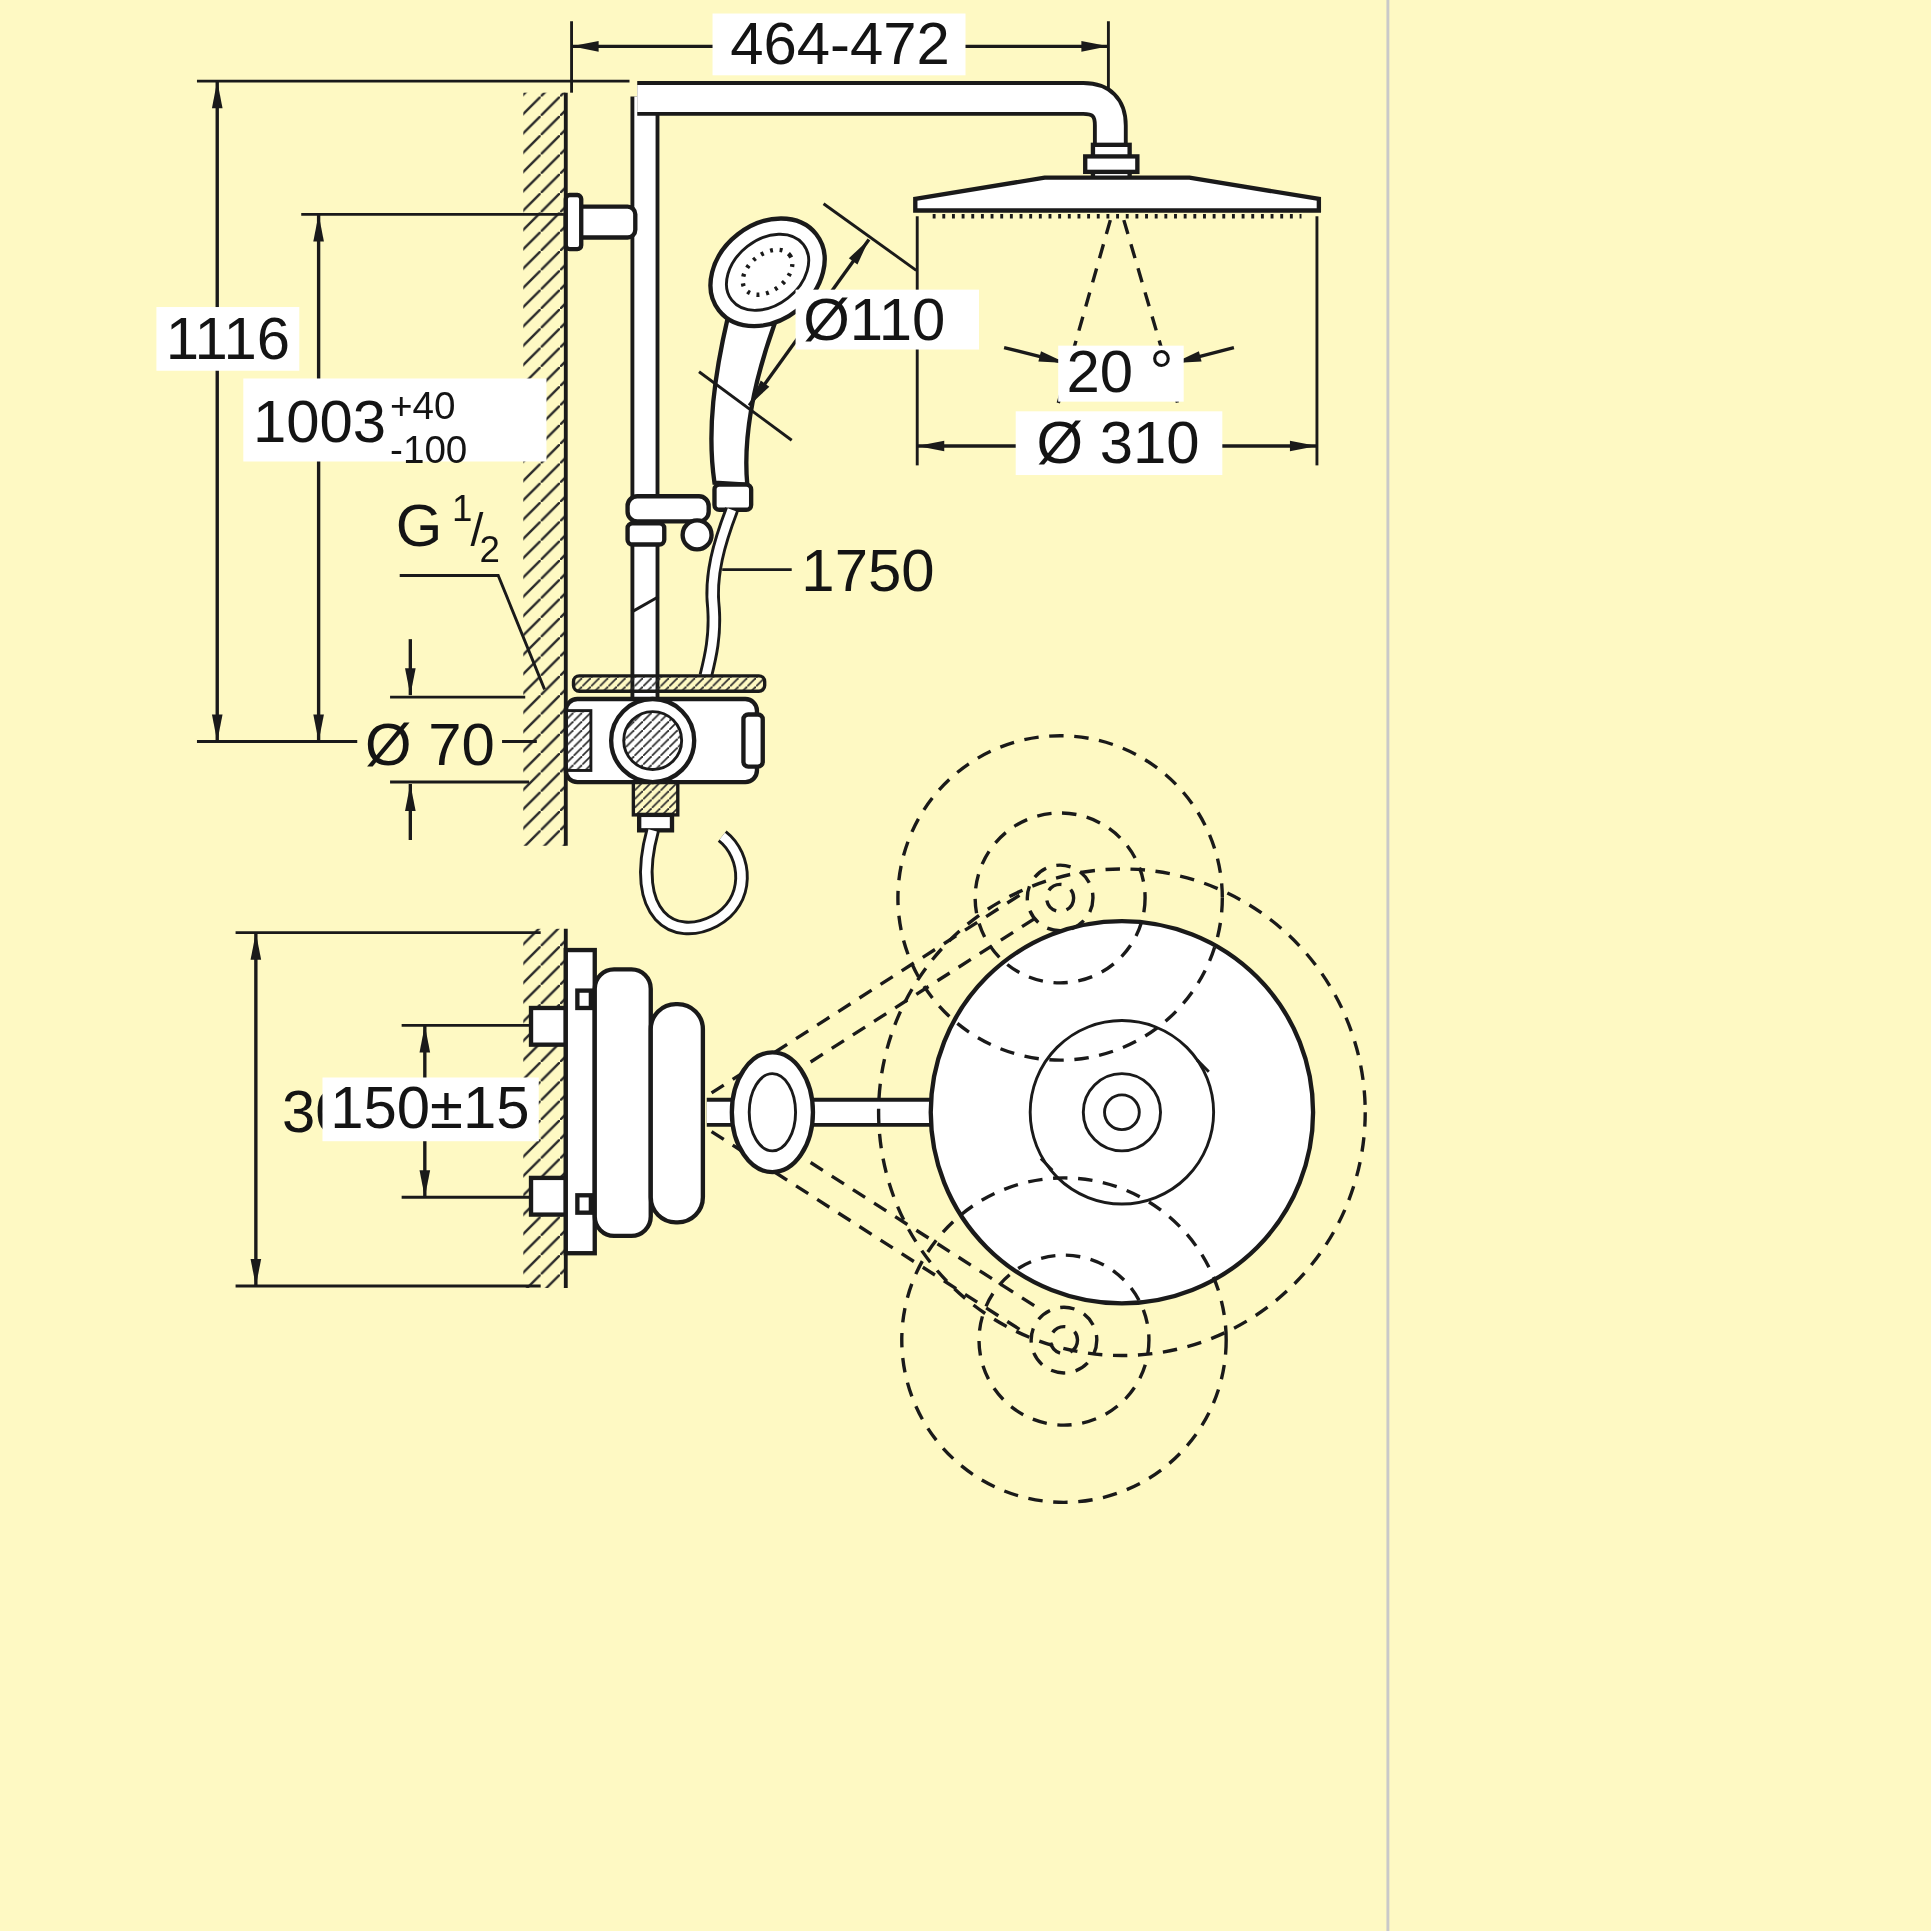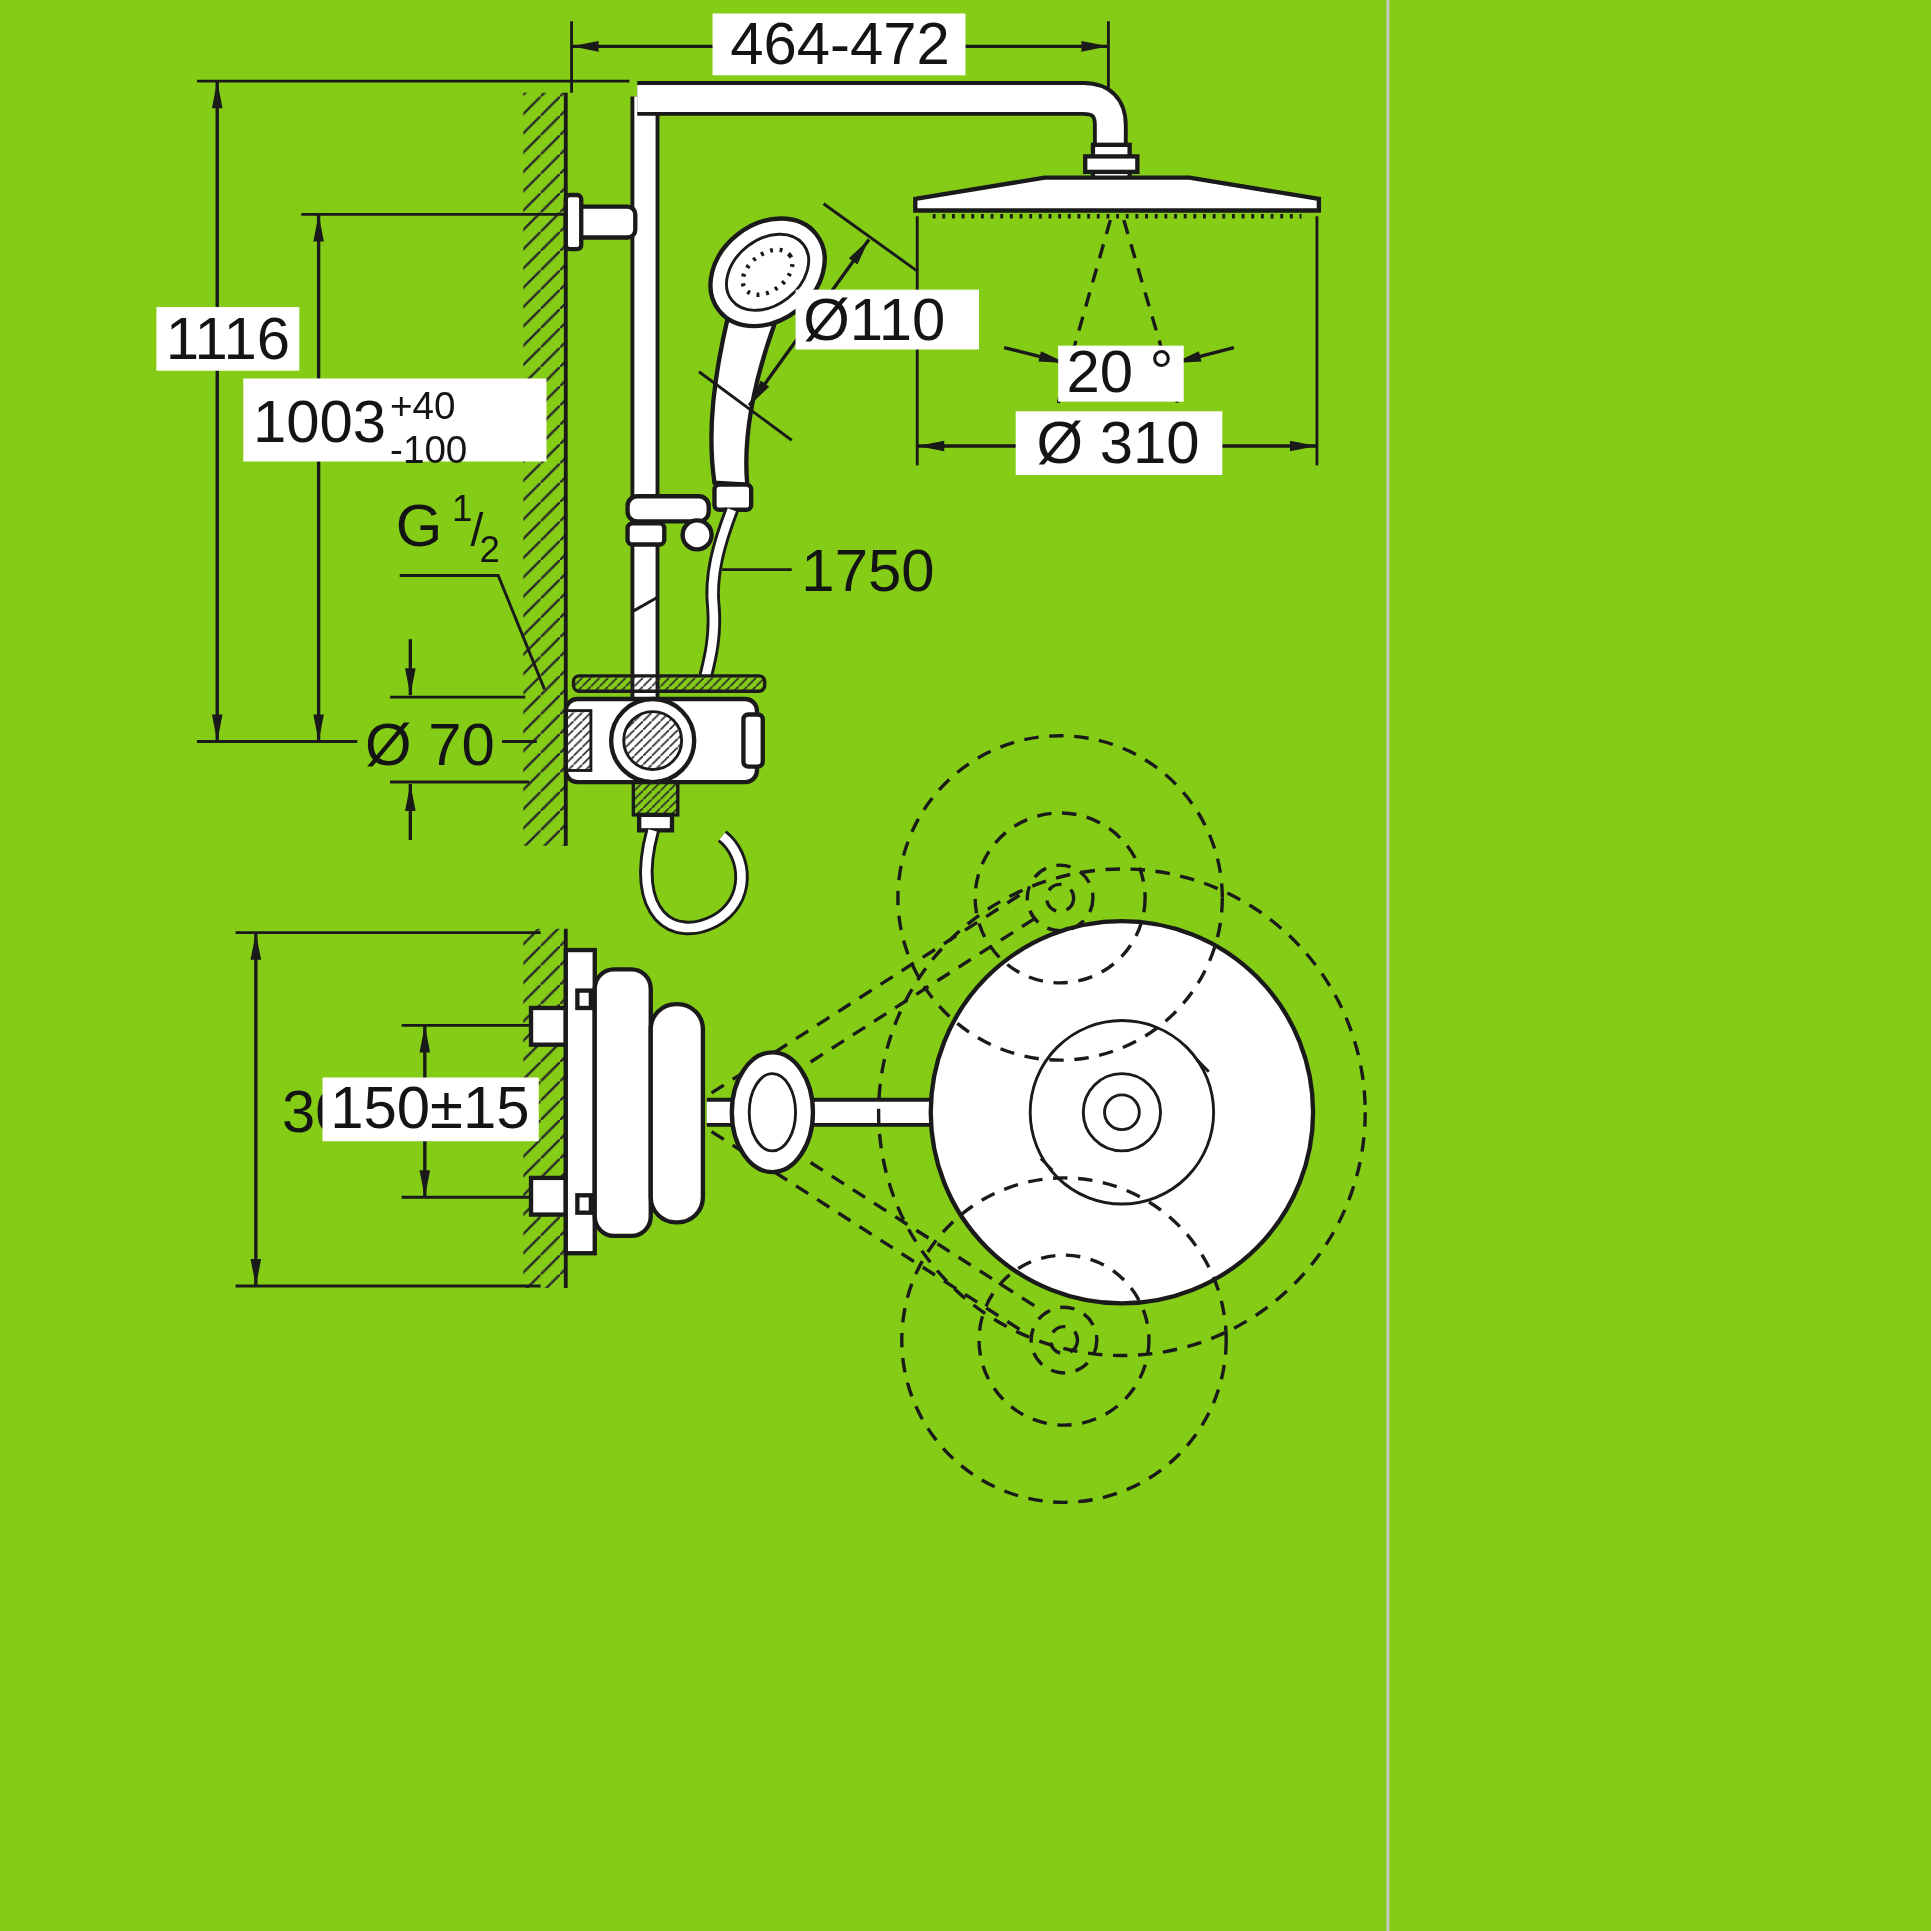--- a/index.html
+++ b/index.html
@@ -1,16 +1,16 @@
 <!DOCTYPE html>
 <html><head>
 <meta charset="utf-8">
 <style>
   html,body{margin:0;padding:0;background:#ffffff;}
-  .stage{position:relative;width:1931px;height:1931px;background:#84cc16;overflow:hidden;}
+  .stage{position:relative;width:1931px;height:1931px;background:#fef9c3;overflow:hidden;}
   svg{display:block;}
   .lbl{font-family:"Liberation Sans","DejaVu Sans",sans-serif;font-size:62px;fill:#141414;}
   .lbl-sm{font-family:"Liberation Sans","DejaVu Sans",sans-serif;font-size:40px;fill:#141414;}
   .ln{stroke:#1a1a1a;stroke-width:4;fill:none;}
   .ln2{stroke:#1a1a1a;stroke-width:4.5;fill:#ffffff;}
   .thin{stroke:#1a1a1a;stroke-width:3;fill:none;}
   .dim{stroke:#1a1a1a;stroke-width:3.5;fill:none;}
   .dash{stroke:#1a1a1a;stroke-width:3.5;fill:none;stroke-dasharray:15 11;}
   .dots{stroke:#1a1a1a;stroke-width:4.5;fill:none;stroke-dasharray:3 7;}
   .pipeO{stroke:#1a1a1a;fill:none;stroke-linejoin:round;}

